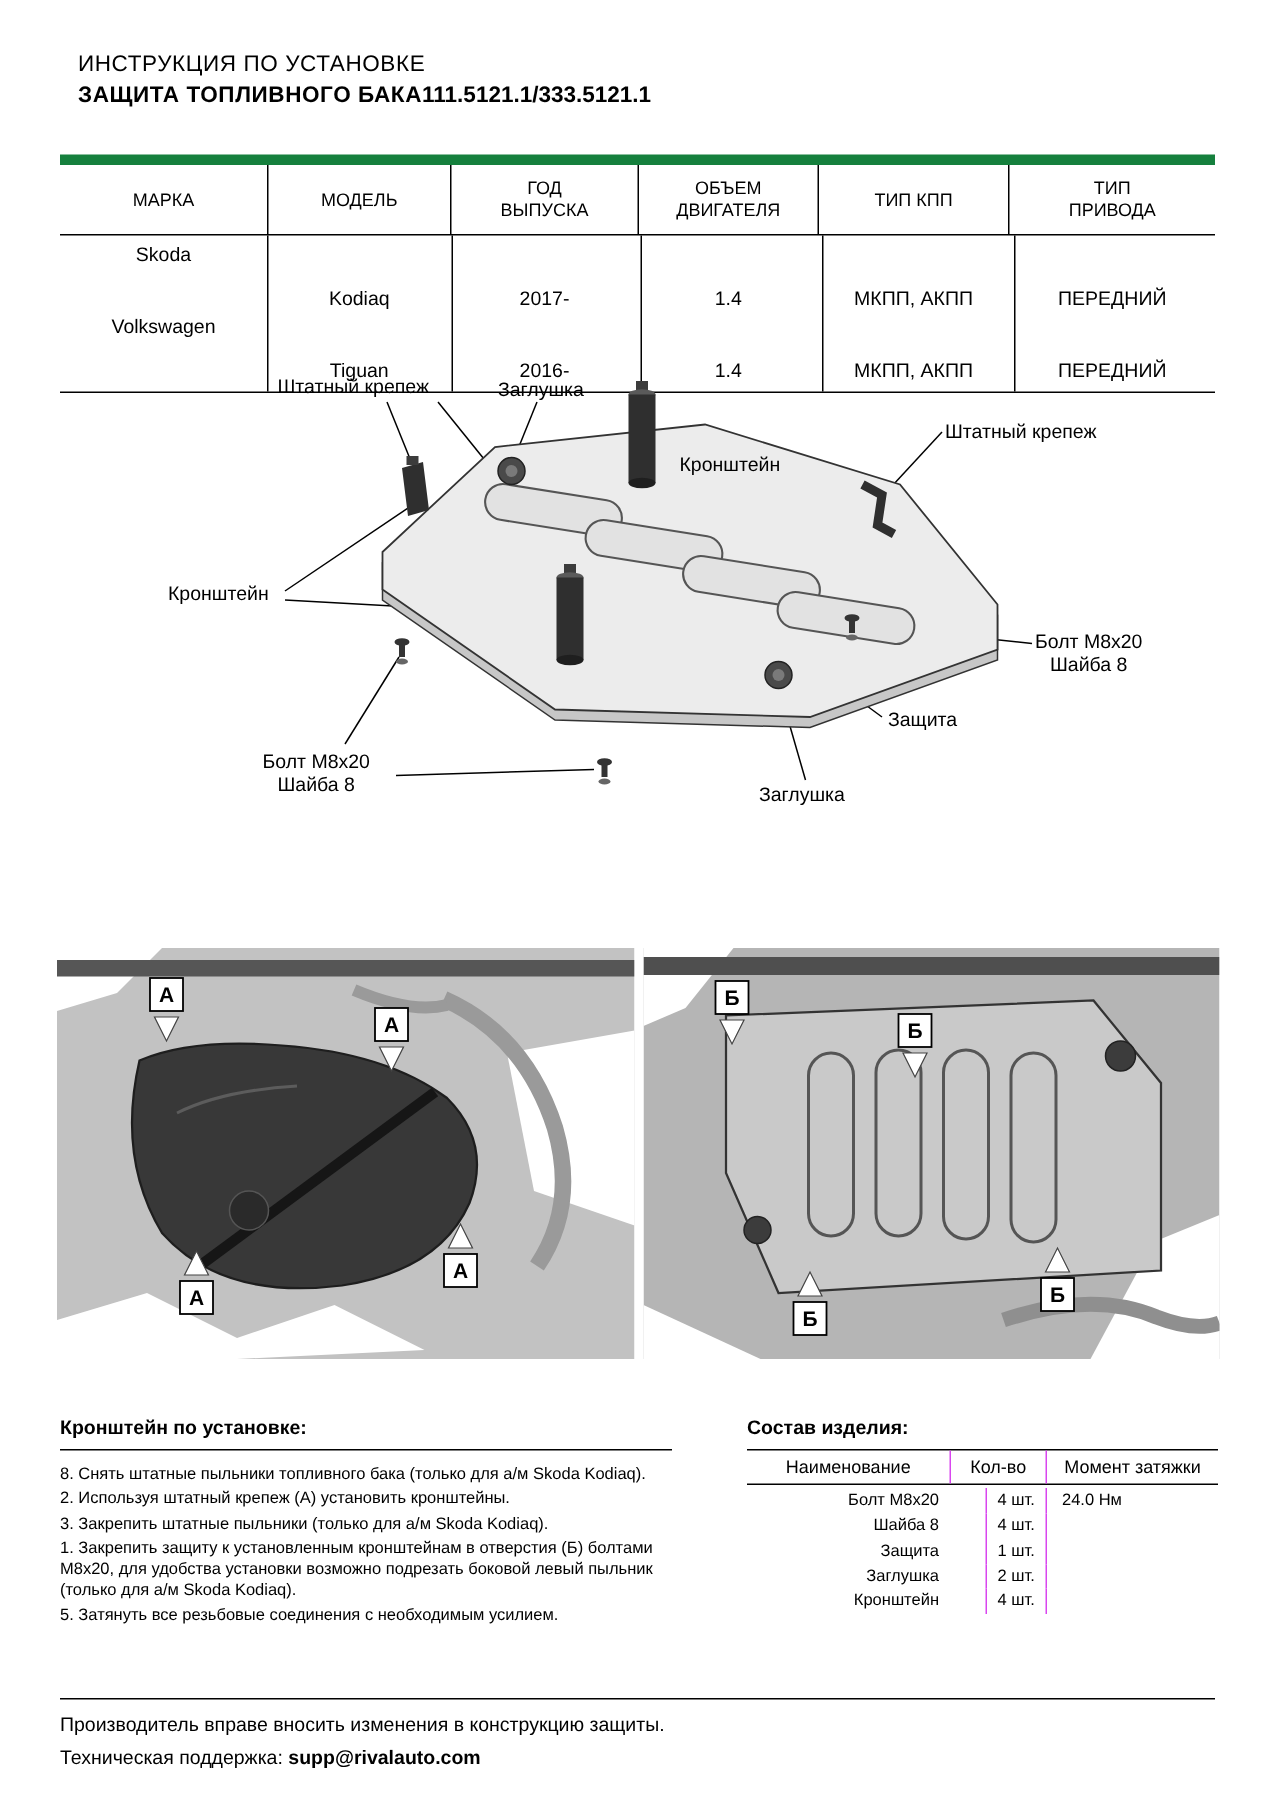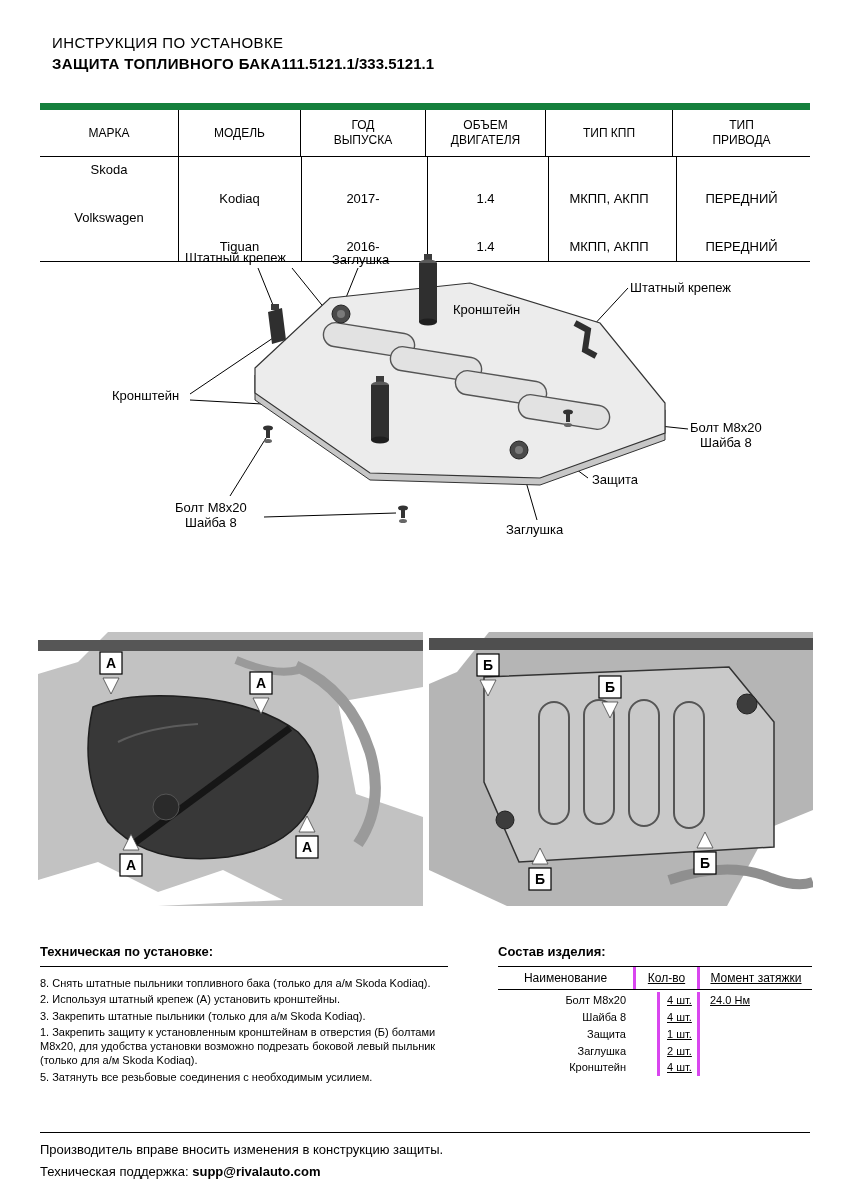--- a/index.html
+++ b/index.html
@@ -51,21 +51,21 @@
   .step{margin-bottom:2px;}
   .parts{position:absolute;top:944px;left:498px;width:314px;}
   .parts-table{border-top:1px solid #000;margin-top:7px;}
   .parts-header,.parts-row{display:grid;grid-template-columns:135px 64px 115px;}
   .parts-header{border-bottom:1px solid #000;}
   .phcell{font-size:12px;font-weight:normal;text-align:center;padding:4px 2px;}
   .pcell{font-size:11px;padding:1px 2px;line-height:1.35;}
   .pcell.name{text-align:right;padding-right:7px;}
   .pcell.qty{text-align:left;padding-left:7px;margin-left:24px;}
   .pcell.torque{text-align:left;padding-left:10px;}
-  .phcell + .phcell,.pcell + .pcell{border-left:3px solid #d946ef;text-decoration:underline;}
+  .phcell + .phcell,.pcell + .pcell{border-left:1px solid #d946ef;}
   .parts-body{padding:2px 0 4px 0;}
   
   .footer{position:absolute;top:1132px;left:40px;width:770px;border-top:1px solid #000;padding-top:9px;}
   .footer-line{font-size:13px;}
   .footer-line + .footer-line{margin-top:7px;}
   .email{font-weight:bold;}
 </style>
 </head>
 <body>
 
@@ -270,21 +270,21 @@
     </g>
     <g transform="translate(265,220)">
       <polygon class="marker-arrow" points="3,-4 19,-4 11,-20"></polygon>
       <rect class="marker-box" width="22" height="22"></rect>
       <text class="marker-letter" x="11" y="16" text-anchor="middle">Б</text>
     </g>
   </svg>
 </div>
 
 <div class="instructions">
-  <div class="col-heading">Техническая по установке:</div>
+  <div class="col-heading">Кронштейн по установке:</div>
   <div class="col-rule"></div>
   <div class="steps">
     <div class="step">8. Снять штатные пыльники топливного бака (только для а/м Skoda Kodiaq).</div>
     <div class="step">2. Используя штатный крепеж (А) установить кронштейны.</div>
     <div class="step">3. Закрепить штатные пыльники (только для а/м Skoda Kodiaq).</div>
     <div class="step">1. Закрепить защиту к установленным кронштейнам в отверстия (Б) болтами М8х20, для удобства установки возможно подрезать боковой левый пыльник (только для а/м Skoda Kodiaq).</div>
     <div class="step">5. Затянуть все резьбовые соединения с необходимым усилием.</div>
   </div>
 </div>
 

